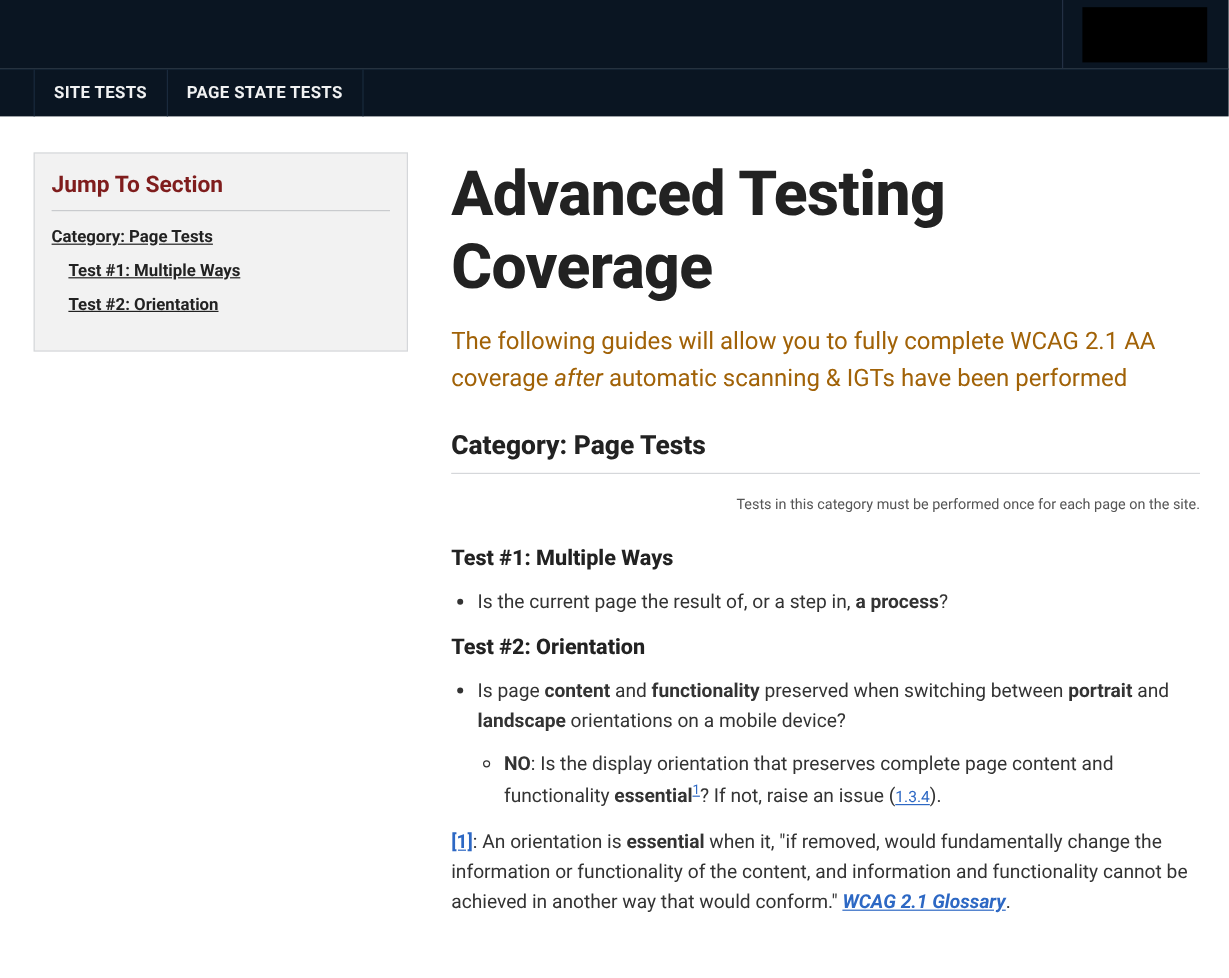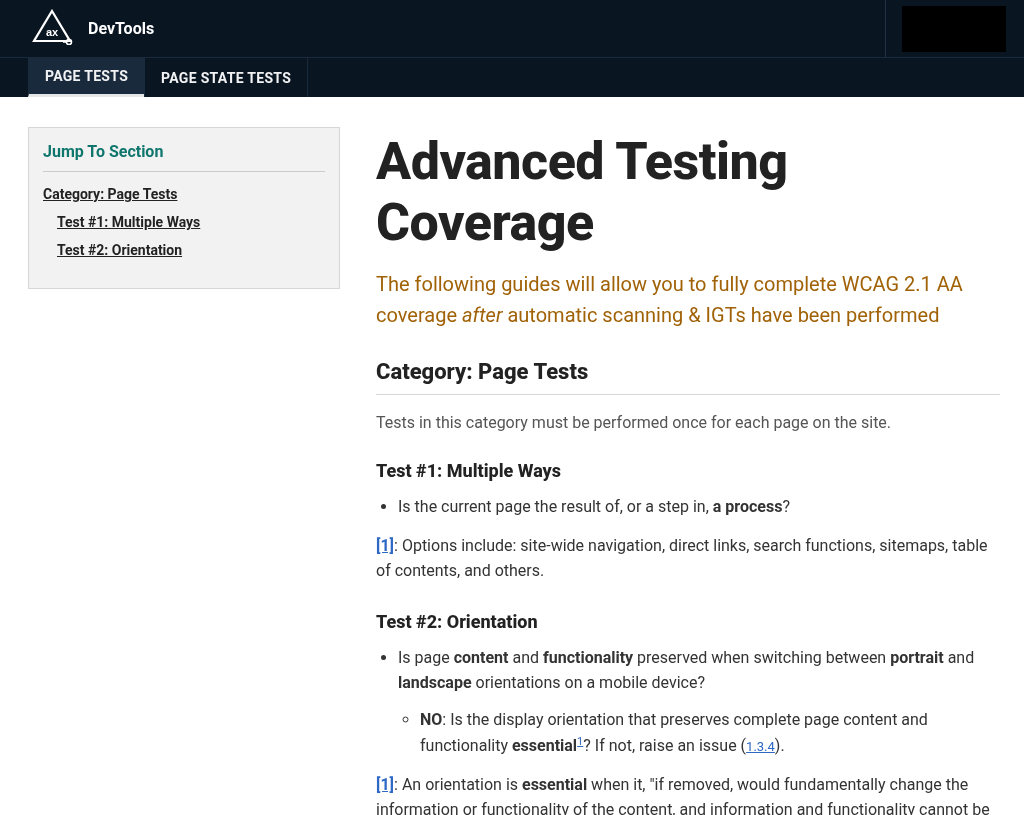--- a/index.html
+++ b/index.html
@@ -75,23 +75,23 @@
   .sidebar {
     width: 312px;
     flex-shrink: 0;
   }
   .jump-card {
     border: 1px solid #d5d7da;
     background: #f2f2f2;
     padding: 14px 14px 18px 14px;
   }
   .jump-title {
-    font-size: 16px;
-    font-weight: 700;
-    color: #0f766e;
+    font-size: 19px;
+    font-weight: 700;
+    color: #7f1d1d;
     padding-bottom: 10px;
     border-bottom: 1px solid #c9cbce;
     margin-bottom: 14px;
   }
   .jump-link {
     display: block;
     font-size: 14px;
     font-weight: 700;
     color: #222;
     text-decoration: underline;
@@ -121,23 +121,24 @@
   }
   .lead em { font-style: italic; }
   .category-title {
     font-size: 22px;
     font-weight: 800;
     padding-bottom: 10px;
     border-bottom: 1px solid #d5d7da;
     margin-bottom: 18px;
   }
   .category-desc {
-    font-size: 16px;
+    font-size: 12px;
     color: #555;
     margin-bottom: 28px;
+    text-align: right;
   }
   .test-title {
     font-size: 18px;
     font-weight: 800;
     margin-bottom: 14px;
   }
   ul.outer {
     list-style: disc;
     padding-left: 22px;
     margin-bottom: 14px;
@@ -189,37 +190,26 @@
     font-weight: 700;
     text-decoration: underline;
     cursor: pointer;
   }
   b { font-weight: 700; }
 </style>
 </head>
 <body>
 
 <div class="header">
-  <div class="brand">
-    <span>
-      <svg width="44" height="36" viewBox="0 0 44 36" fill="none">
-        <path d="M22 2 L40 32 L4 32 Z" stroke="#fff" stroke-width="2.2" fill="none"></path>
-        <text x="22" y="27" text-anchor="middle" font-size="11" font-weight="700" fill="#fff" font-family="Arial">ax</text>
-        <circle cx="39" cy="33" r="2.5" stroke="#fff" stroke-width="1.6" fill="none"></circle>
-        <line x1="33" y1="33" x2="36.5" y2="33" stroke="#fff" stroke-width="1.6"></line>
-      </svg>
-    </span>
-    <span class="brand-name">DevTools</span>
-  </div>
   <div class="header-divider"></div>
   <div class="header-black-box"></div>
 </div>
 
 <div class="tabs">
-  <div class="tab active">PAGE TESTS</div>
+  <div class="tab">SITE TESTS</div>
   <div class="tab">PAGE STATE TESTS</div>
 </div>
 
 <div class="container">
 
   <aside class="sidebar">
     <div class="jump-card">
       <div class="jump-title">Jump To Section</div>
       <a class="jump-link">Category: Page Tests</a>
       <a class="jump-link jump-sub">Test #1: Multiple Ways</a>
@@ -235,23 +225,20 @@
 
     <h2 class="category-title">Category: Page Tests</h2>
     <p class="category-desc">Tests in this category must be performed once for each page on the site.</p>
 
     <h3 class="test-title">Test #1: Multiple Ways</h3>
     <ul class="outer">
       <li>
         <span>Is the current page the result of, or a step in, </span><b>a process</b><span>?</span>
       </li>
     </ul>
-    <p class="footnote">
-      <a class="fn-ref">[1]</a><span>: Options include: site-wide navigation, direct links, search functions, sitemaps, table of contents, and others.</span>
-    </p>
 
     <h3 class="test-title">Test #2: Orientation</h3>
     <ul class="outer">
       <li>
         <span>Is page </span><b>content</b><span> and </span><b>functionality</b><span> preserved when switching between </span><b>portrait</b><span> and </span><b>landscape</b><span> orientations on a mobile device?</span>
         <ul class="inner">
           <li>
             <b>NO</b><span>: Is the display orientation that preserves complete page content and functionality </span><b>essential</b><a class="sup">1</a><span>? If not, raise an issue (</span><a class="sc-link">1.3.4</a><span>).</span>
           </li>
         </ul>

